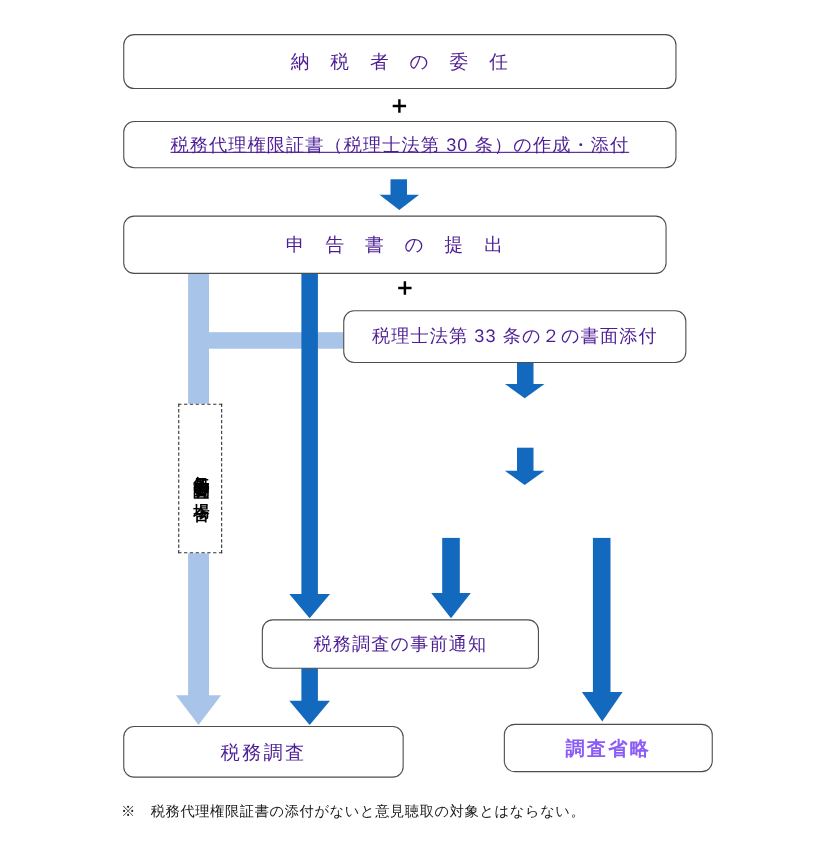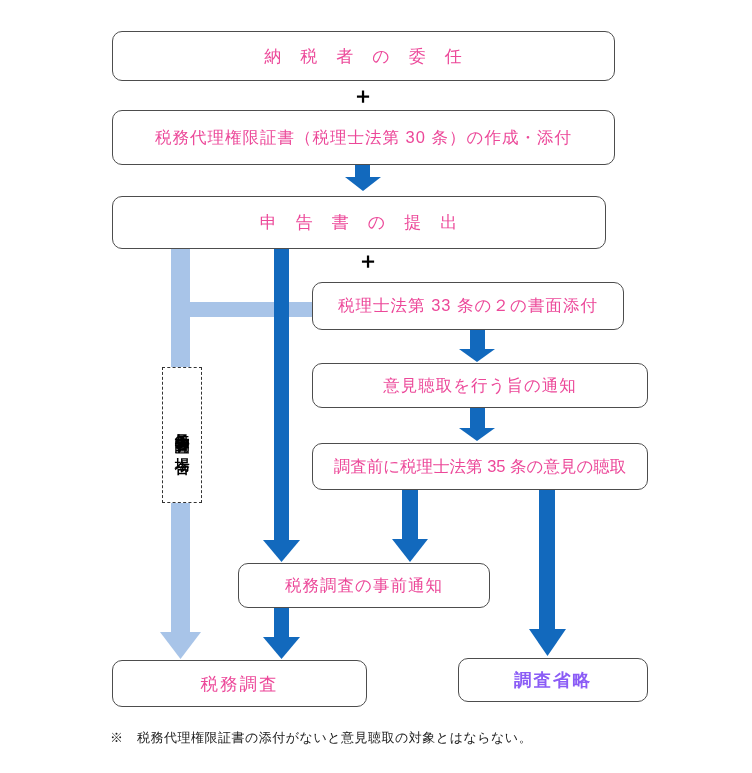--- a/index.html
+++ b/index.html
@@ -10,28 +10,28 @@
     font-family:"Liberation Sans","DejaVu Sans",sans-serif;
     overflow:hidden;
   }
   .arrow-layer{position:absolute;inset:0;z-index:1;}
   .node{
     position:absolute;
     background:#ffffff;
     border:1.5px solid #4d4d4d;
     border-radius:10px;
     display:flex;align-items:center;justify-content:center;
-    font-size:16.5px;color:#ec4899;
+    font-size:16.5px;color:#4c1d95;
     z-index:2;
     letter-spacing:1px;
     box-sizing:border-box;
     white-space:nowrap;
   }
   .node-delegation{left:112px;top:31px;width:503px;height:50px;font-size:17px;}
-  .node-certificate{left:112px;top:110px;width:503px;height:55px;}
+  .node-certificate{left:112px;top:110px;width:503px;height:43px;text-decoration:underline;}
   .node-return{left:112px;top:196px;width:494px;height:53px;font-size:17px;}
   .node-attach33{left:312px;top:282px;width:312px;height:48px;}
   .node-notice{left:312px;top:363px;width:336px;height:45px;}
   .node-hearing35{left:312px;top:443px;width:336px;height:47px;letter-spacing:0;}
   .node-prenotice{left:238px;top:563px;width:252px;height:45px;}
   .node-audit{left:112px;top:660px;width:255px;height:47px;font-size:17.5px;letter-spacing:2px;text-align:center;}
   .node-omit{left:458px;top:658px;width:190px;height:44px;font-size:17.5px;font-weight:bold;letter-spacing:2px;}
   .plus{
     position:absolute;z-index:2;
     display:flex;align-items:center;justify-content:center;
@@ -99,23 +99,21 @@
   <div class="plus plus-1">＋</div>
 
   <div class="node node-certificate">税務代理権限証書（税理士法第 30 条）の作成・添付</div>
 
   <div class="node node-return">申　告　書　の　提　出</div>
 
   <div class="plus plus-2">＋</div>
 
   <div class="node node-attach33">税理士法第 33 条の２の書面添付</div>
 
-  <div class="node node-notice">意見聴取を行う旨の通知</div>
 
-  <div class="node node-hearing35">調査前に税理士法第 35 条の意見の聴取</div>
 
   <div class="no-notice">
     <span>無予告調査の場合</span>
   </div>
 
   <div class="node node-prenotice">税務調査の事前通知</div>
 
   <div class="node node-audit">税務調査</div>
 
   <div class="node node-omit" style="color: #8b5cf6;">調査省略</div>

